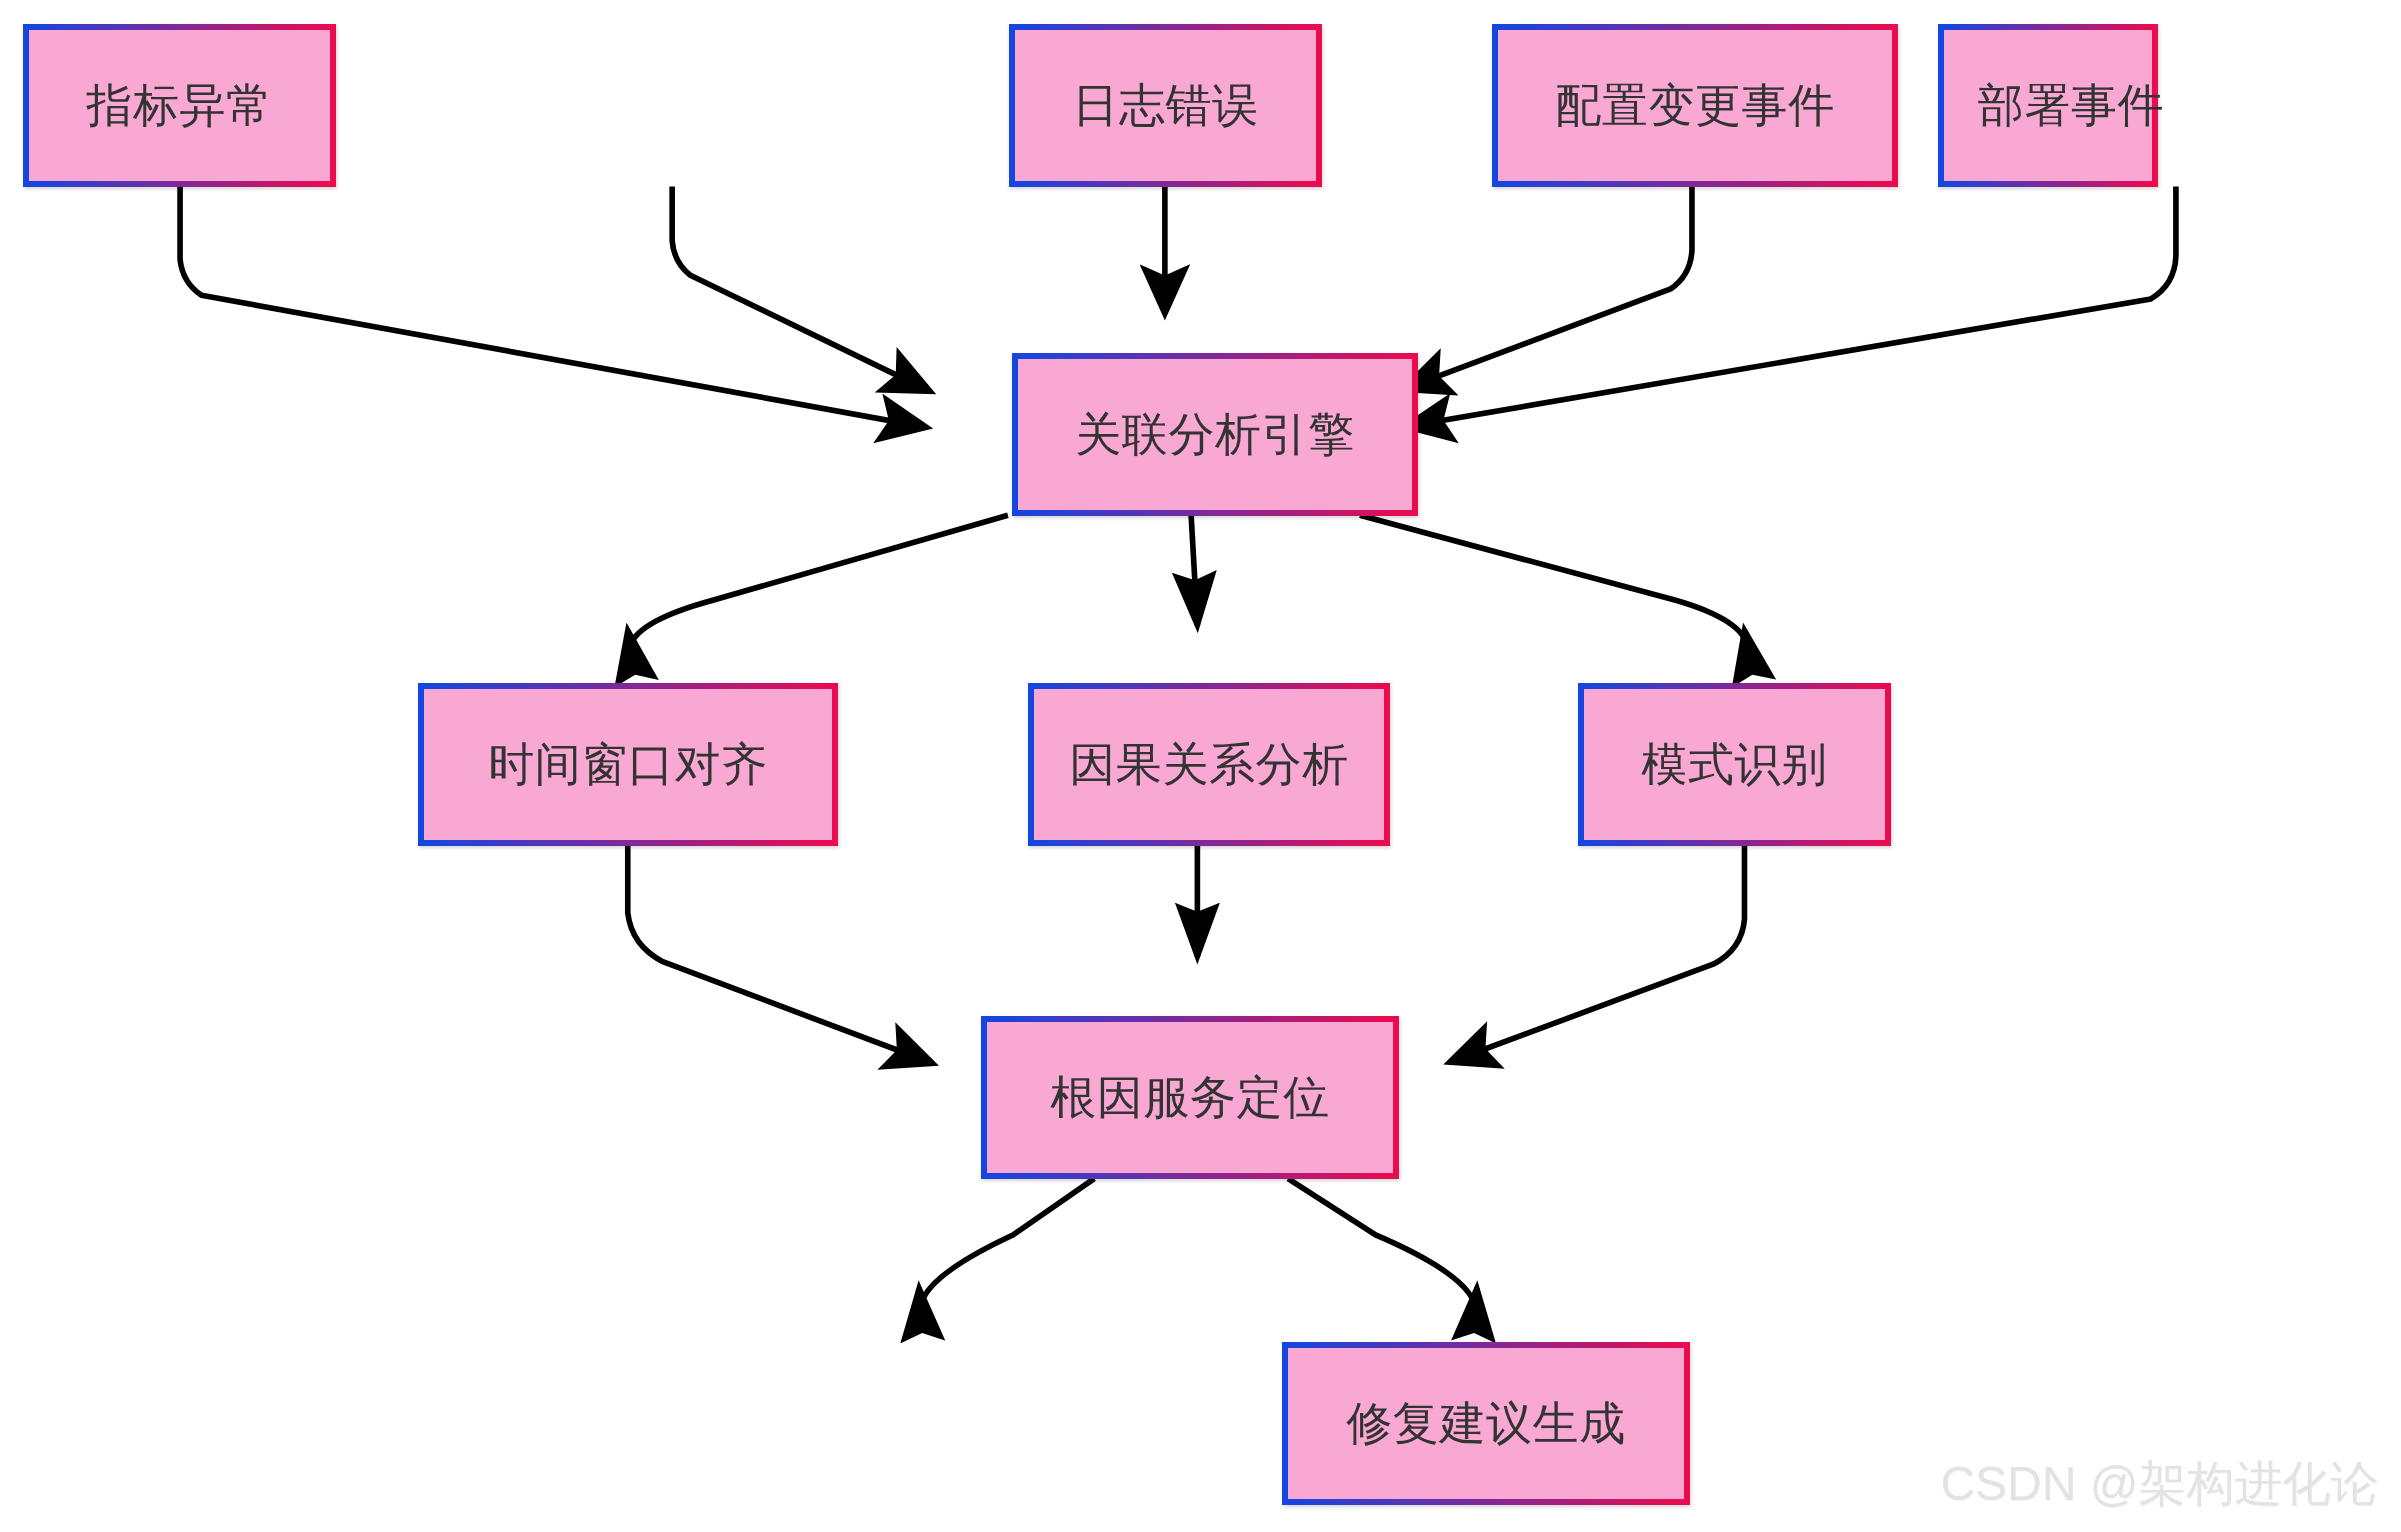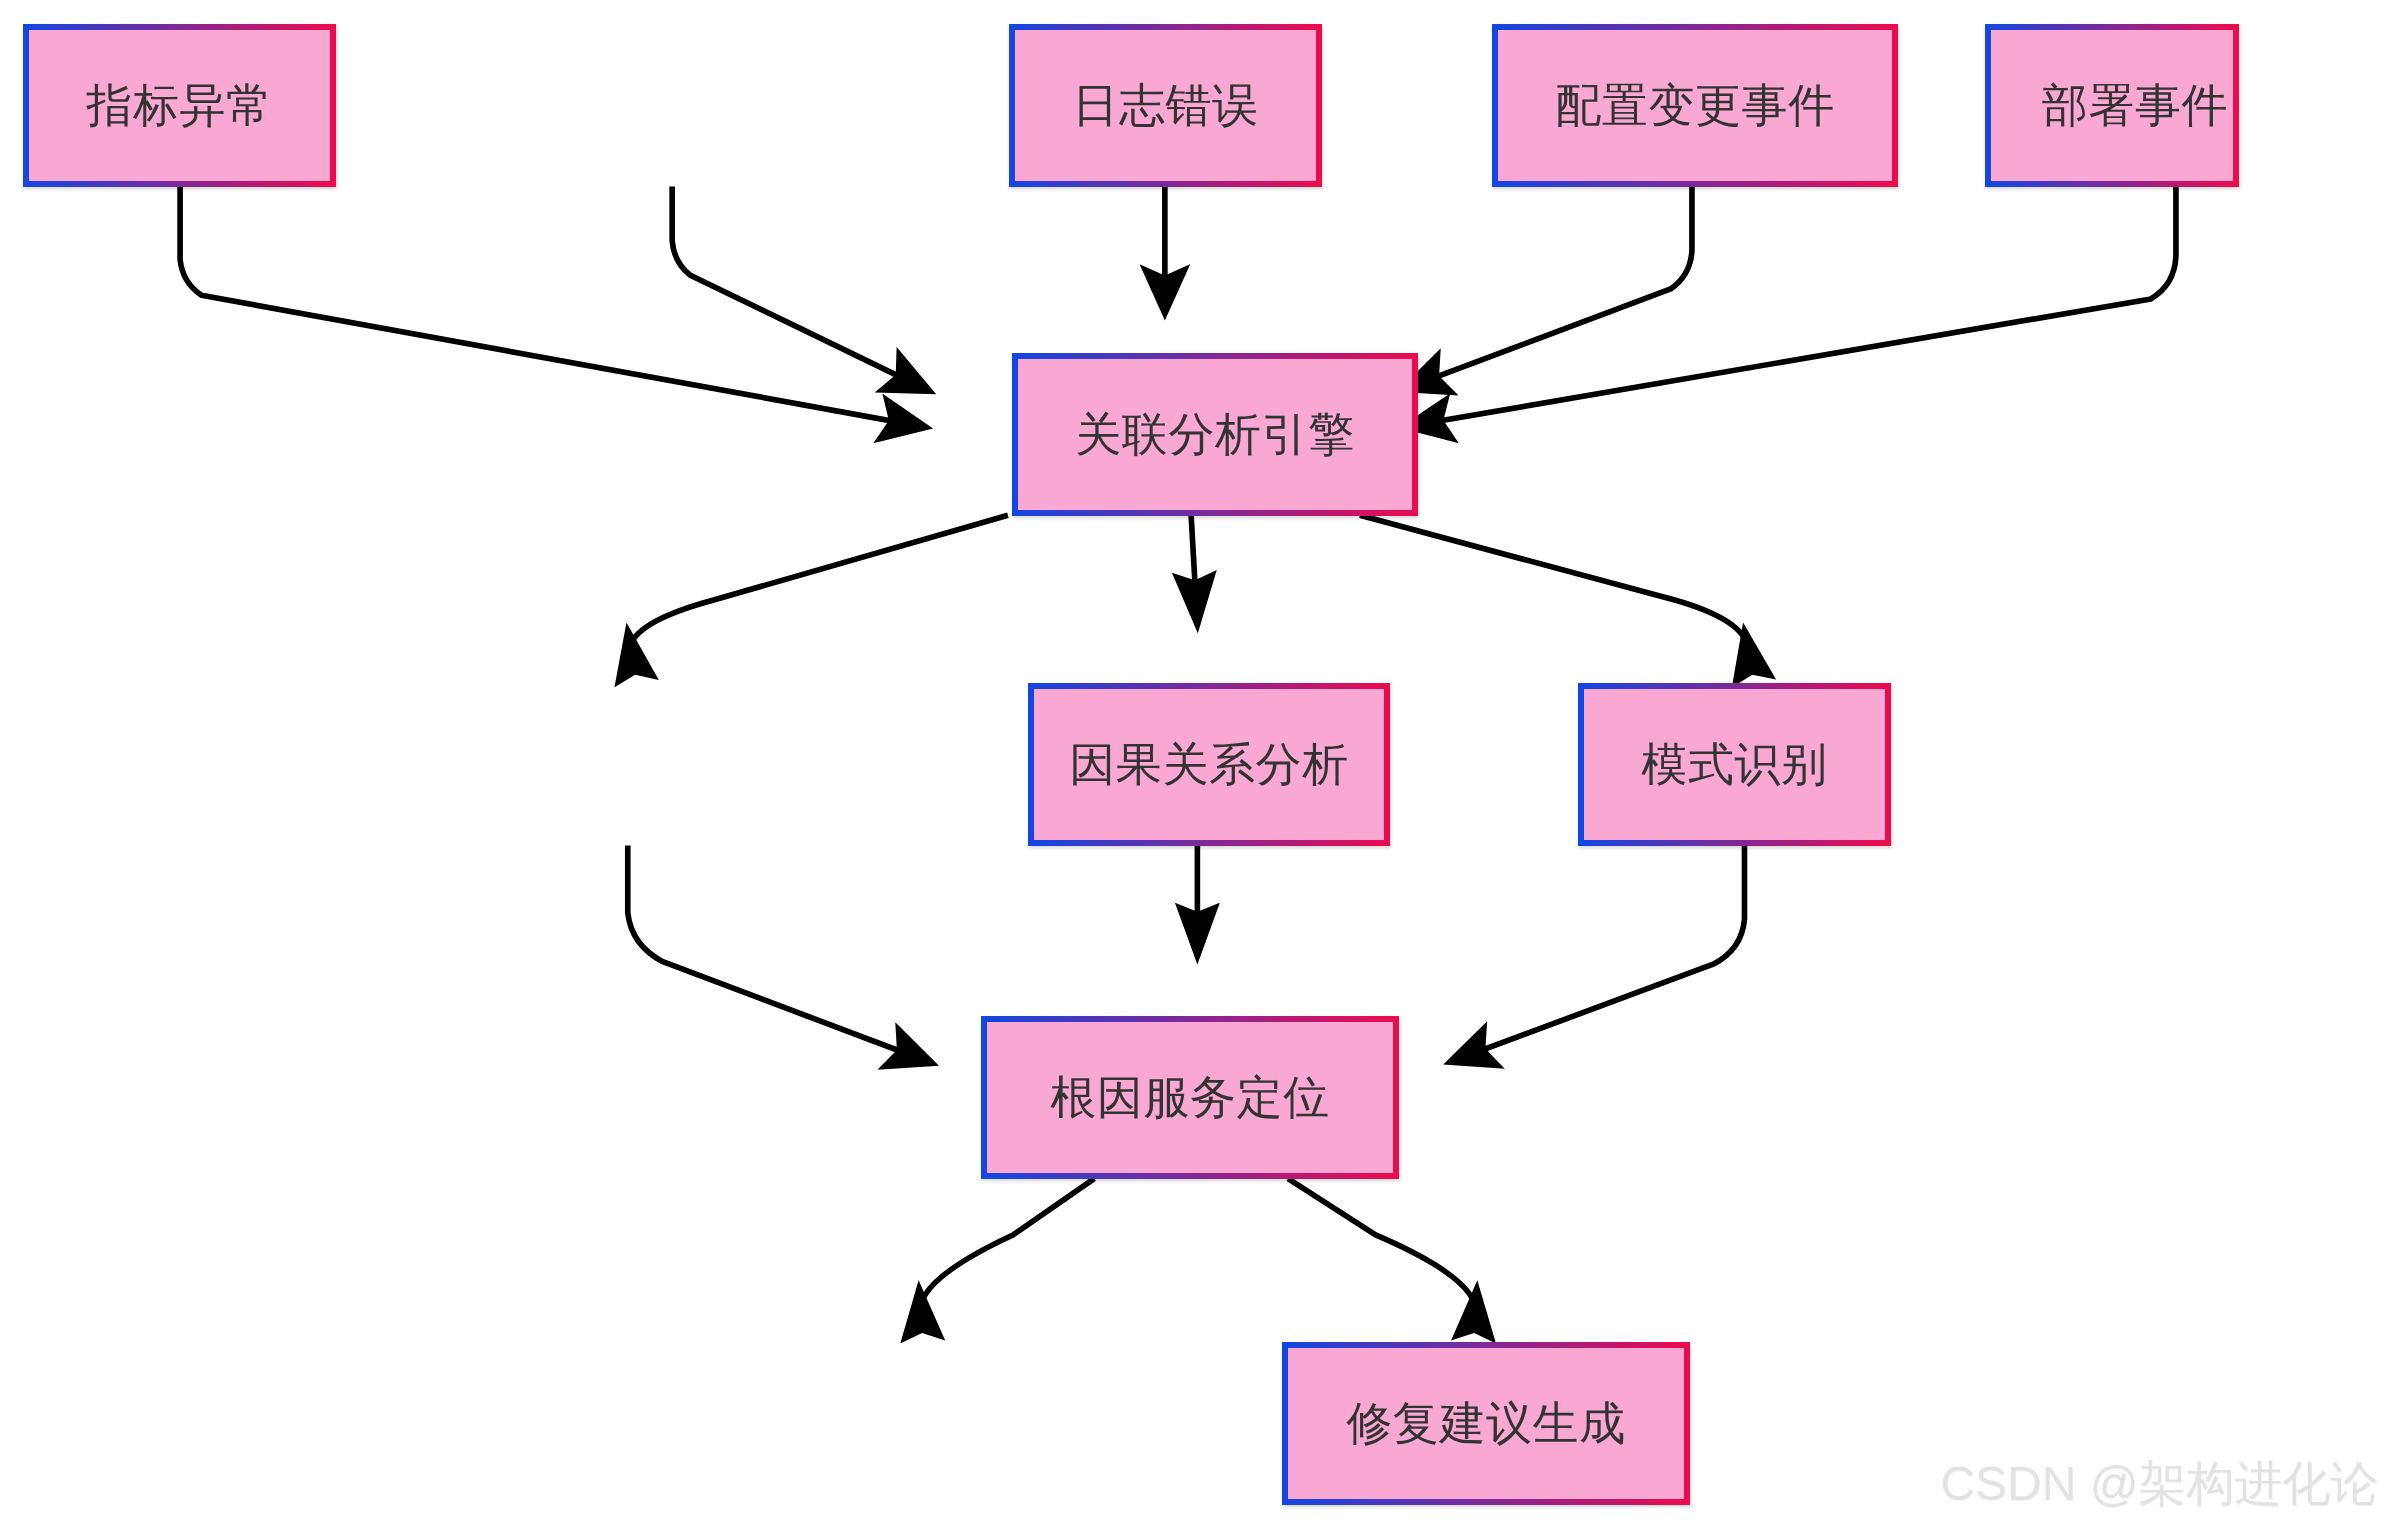--- a/index.html
+++ b/index.html
@@ -102,30 +102,34 @@
   <div class="node" style="left:1009px; top:24px;  width:313px; height:163px;
               border-image-source:linear-gradient(90deg,#1446e0,#eb0b4f);">
     <span class="label">日志错误</span>
   </div>
 
   <div class="node" style="left:1492px; top:24px;  width:406px; height:163px;
               border-image-source:linear-gradient(90deg,#1446e0,#eb0b4f);">
     <span class="label">配置变更事件</span>
   </div>
 
-  <div class="node" style="left:1985px; top:24px;  width:254px; height:163px;
+  <div class="node" style="left:1938px; top:24px;  width:220px; height:163px;
               border-image-source:linear-gradient(90deg,#1446e0,#eb0b4f);padding-left:46px;">
     <span class="label">部署事件</span>
   </div>
 
   <div class="node" style="left:1012px; top:353px; width:406px; height:163px;
               border-image-source:linear-gradient(90deg,#1446e0,#eb0b4f);">
     <span class="label">关联分析引擎</span>
   </div>
 
+  <div class="node" style="left:418px;  top:683px; width:420px; height:163px;
+              border-image-source:linear-gradient(90deg,#1446e0,#eb0b4f);">
+    <span class="label">时间窗口对齐</span>
+  </div>
 
   <div class="node" style="left:1028px; top:683px; width:362px; height:163px;
               border-image-source:linear-gradient(90deg,#1446e0,#eb0b4f);">
     <span class="label">因果关系分析</span>
   </div>
 
   <div class="node" style="left:1578px; top:683px; width:313px; height:163px;
               border-image-source:linear-gradient(90deg,#1446e0,#eb0b4f);">
     <span class="label">模式识别</span>
   </div>

